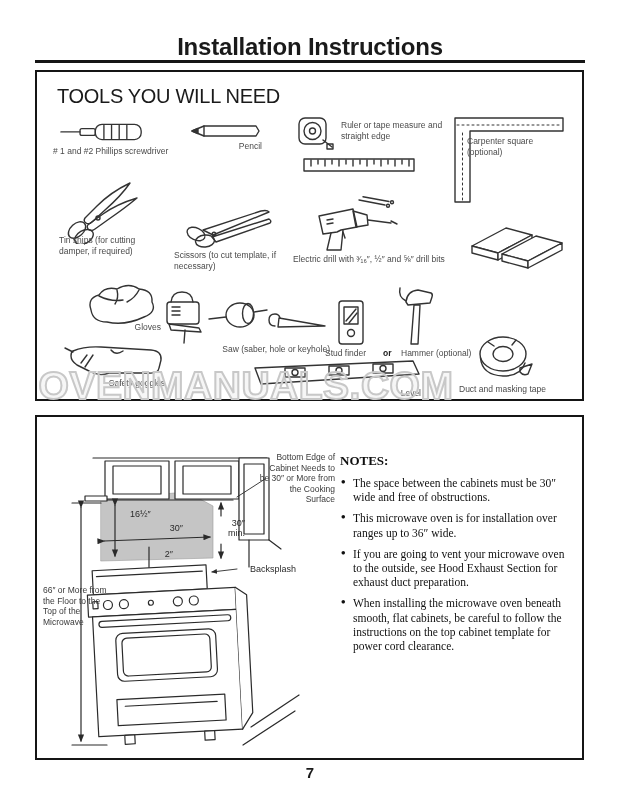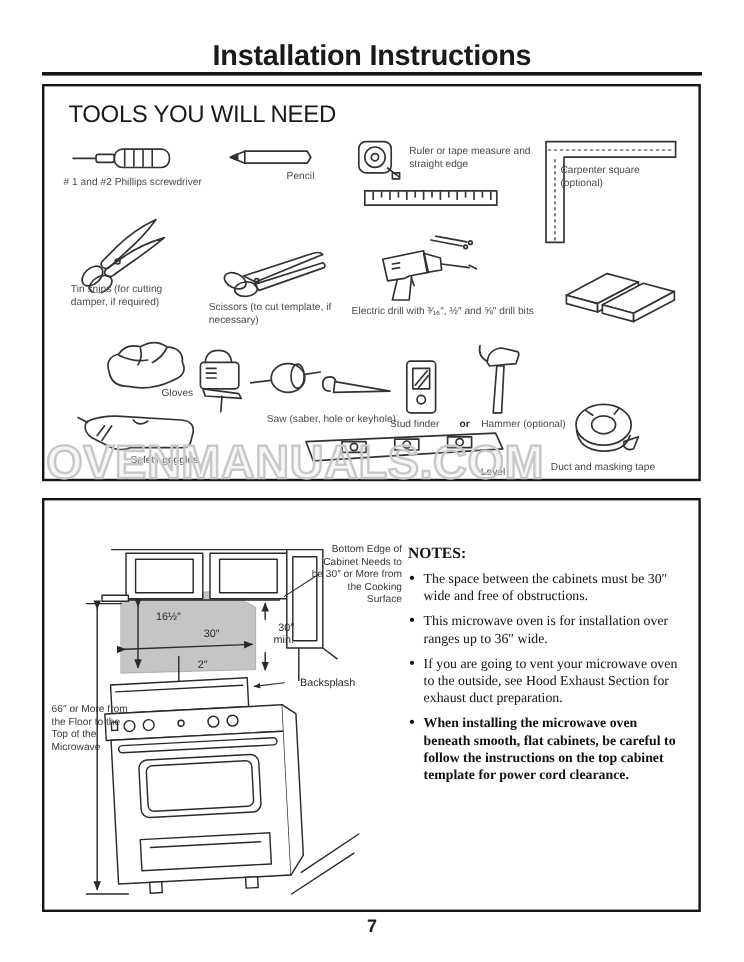--- a/index.html
+++ b/index.html
@@ -27,21 +27,21 @@
   
   .dim{position:absolute;font-size:9px;color:#2a2a2a;line-height:10px;margin-left:10px;}
   .note-sm{position:absolute;font-size:8.5px;line-height:10.5px;color:#3a3a3a;}
   .pre{white-space:pre-line;}
   
   .notes{position:absolute;left:303px;top:36px;width:246px;font-family:"Liberation Serif",serif;color:#101010;}
   .notes-h{font-size:13px;font-weight:bold;}
   .notes ul{list-style:none;margin:7px 16px 0 0;padding:0;}
   .notes li{position:relative;padding-left:13px;font-size:11.5px;line-height:14.2px;margin-bottom:7px;}
   .notes li::before{content:"\2022";position:absolute;left:1px;top:-1px;font-weight:bold;font-size:13px;}
-  .notes li.b{font-weight:bold;}
+  .notes li.b{font-weight:normal;}
   .footer-num{position:absolute;top:764px;left:0;width:620px;text-align:center;
               font-size:15px;font-weight:bold;}
 </style>
 </head>
 <body>
 
 <div class="page">
 
   <div class="hdr-title">Installation Instructions</div>
   <div class="hdr-rule"></div>

